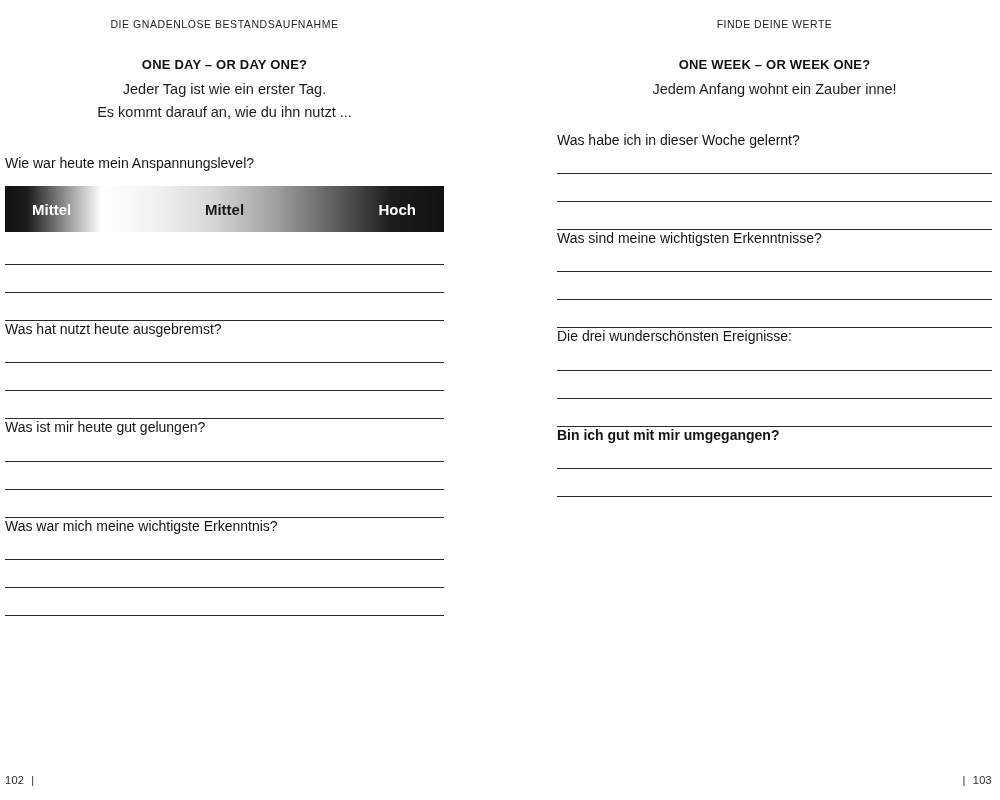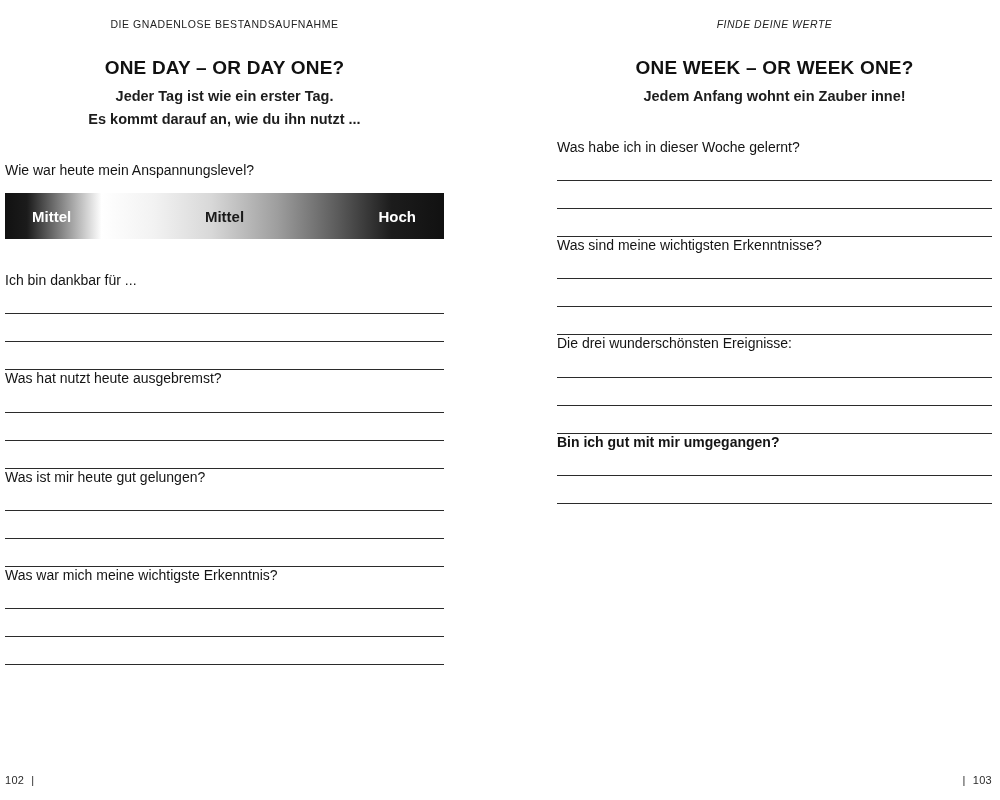--- a/index.html
+++ b/index.html
@@ -36,41 +36,40 @@
 
   .running-head {
     text-align: center;
     font-size: 10.5px;
     letter-spacing: 0.55px;
     color: #232323;
     margin: 0 0 0 0;
     padding-top: 4px;
   }
   .running-head.italic {
-    font-style: italic;
     letter-spacing: 0.5px;
   }
 
   .title-block {
     text-align: center;
     margin-top: 27px;
   }
   .chapter-title {
-    font-size: 19px;
+    font-size: 13px;
     font-weight: bold;
     letter-spacing: 0.2px;
     color: #111111;
     margin: 0;
   }
   .subtitle {
     font-size: 14.5px;
     color: #1d1d1d;
     margin: 7px 0 0 0;
     line-height: 1.45;
-    font-weight: 700;
+    font-weight: 400;
   }
 
   .prompt {
     font-size: 14px;
     color: #141414;
     margin: 0;
     padding: 0;
     line-height: 1.3;
   }
 
@@ -144,21 +143,20 @@
     <div class="block" style="margin-top:31px;">
       <p class="prompt">Wie war heute mein Anspannungslevel?</p>
       <div class="scale-bar">
         <span class="scale-label scale-low">Mittel</span>
         <span class="scale-label scale-mid">Mittel</span>
         <span class="scale-label scale-high">Hoch</span>
       </div>
     </div>
 
     <div class="block" style="margin-top:32px;">
-      <p class="prompt">Ich bin dankbar für ...</p>
       <div class="lines" style="margin-top:24px;">
         <hr class="rule">
         <hr class="rule">
         <hr class="rule">
       </div>
     </div>
 
     <div class="block" style="margin-top:-1px;">
       <p class="prompt">Was hat nutzt heute ausgebremst?</p>
       <div class="lines" style="margin-top:24px;">

